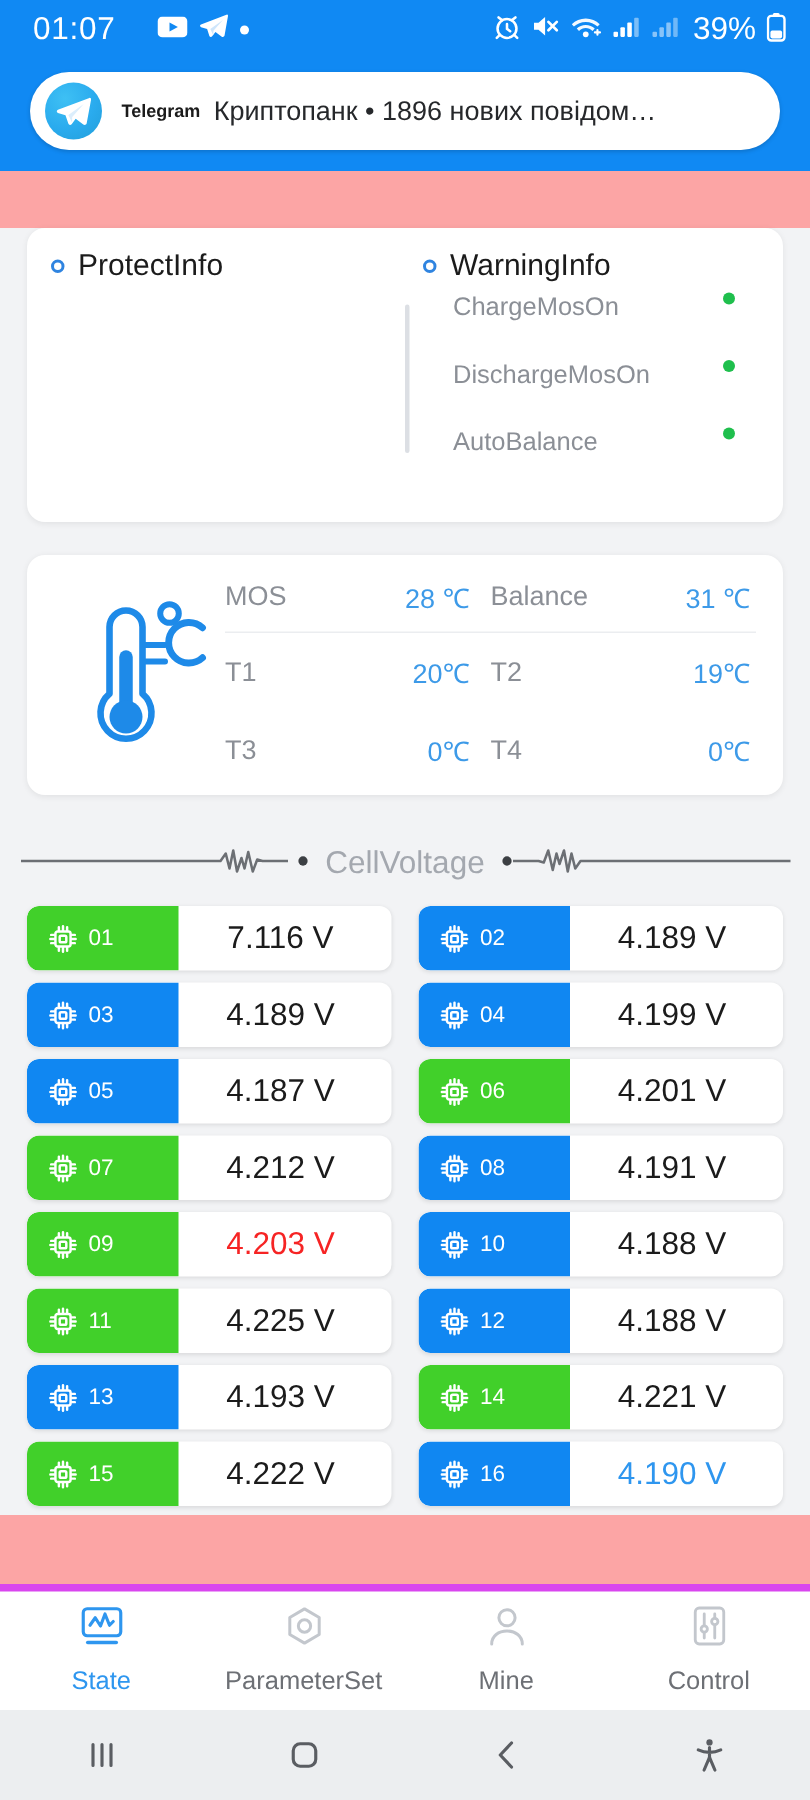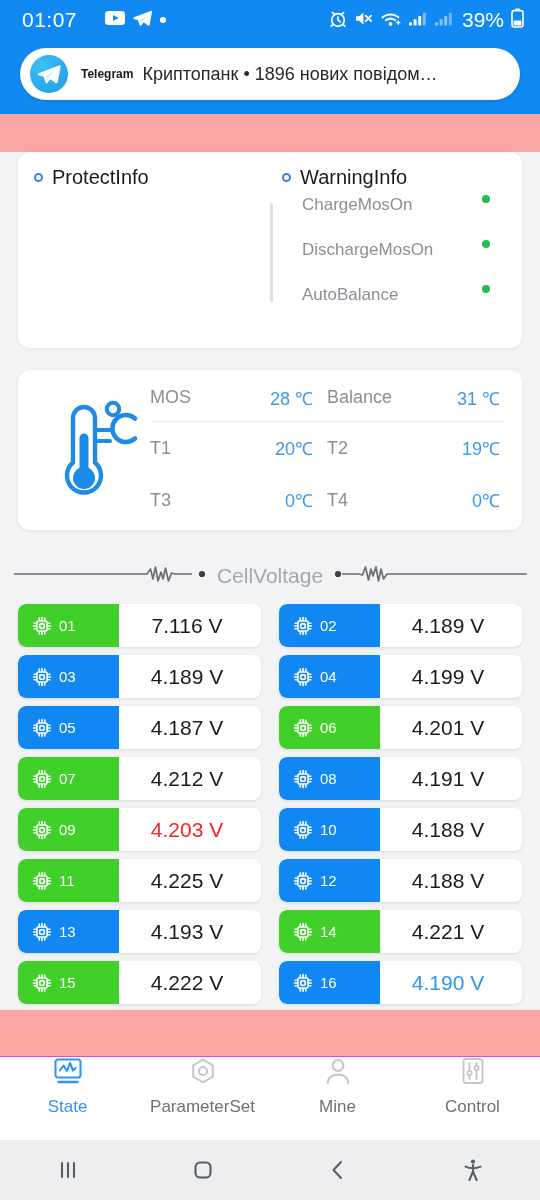--- a/index.html
+++ b/index.html
@@ -110,22 +110,22 @@
   .cell-v {
     flex: 1; display: flex; align-items: center; justify-content: center;
     font-size: 21px; color: #1b1b1b; padding-right: 6px;
   }
   .cell-v.red  { color: #f62424; text-align: right; }
   .cell-v.blue { color: #2e96ef; }
 
   
   .tabbar {
     position: absolute; left: 0; bottom: 60px; width: 540px; height: 84px;
-    background: #ffffff; border-top: 1px solid #d946ef;
-    display: flex; align-items: flex-start;
+    background: #ffffff; border-top: 5px solid #d946ef;
+    display: flex; align-items: center;
   }
   .tab { flex: 1; display: flex; flex-direction: column; align-items: center; gap: 6px; }
   .tab-label { font-size: 17px; color: #6d7075; }
   .tab.active .tab-label { color: #2e96ef; }
 
   
   .navbar {
     position: absolute; left: 0; bottom: 0; width: 540px; height: 60px;
     background: #eceef0; display: flex; align-items: center;
   }

